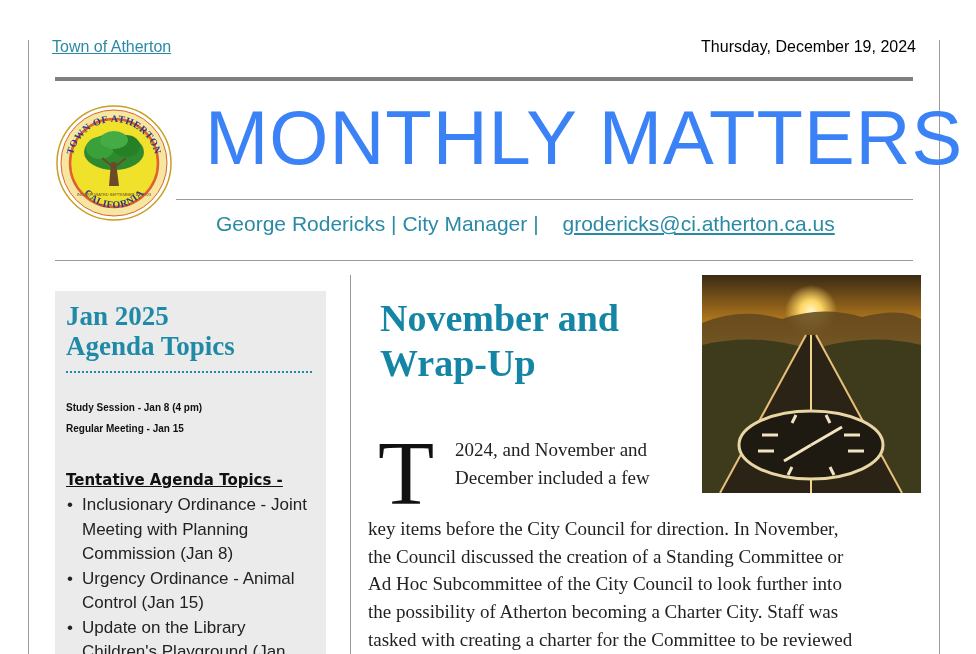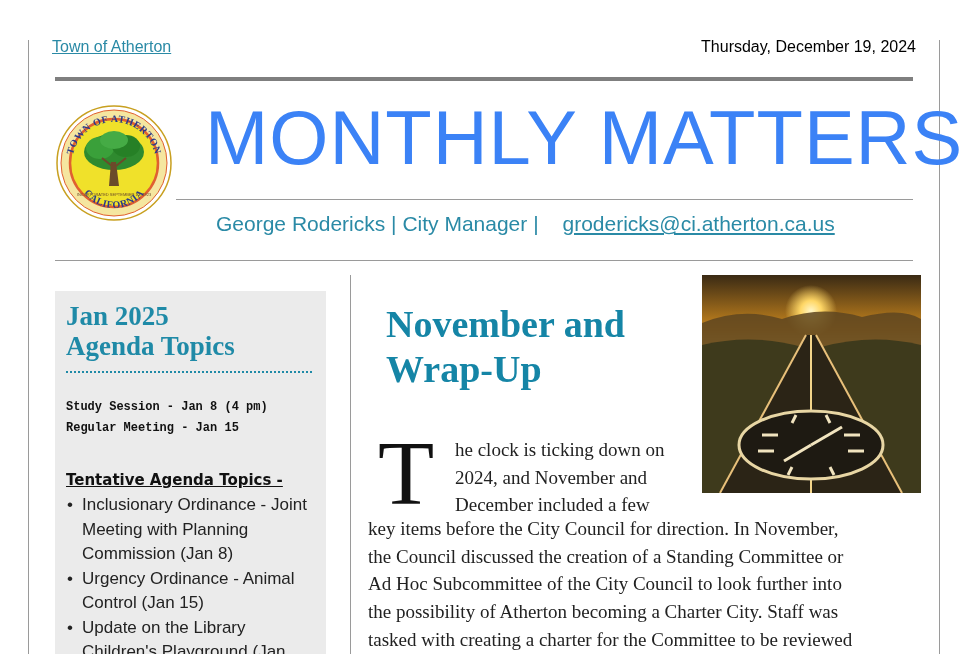--- a/index.html
+++ b/index.html
@@ -17,21 +17,21 @@
   .rule-thin1 { position: absolute; left: 176px; top: 199px; width: 737px; height: 1px; background: #9a9a9a; }
   .byline { position: absolute; left: 216px; top: 212px; font-size: 21px; color: #2a8aa6; font-family: "Liberation Sans", sans-serif; white-space: nowrap; }
   .byline a { color: #2a8aa6; text-decoration: underline; margin-left: 18px; }
   .rule-thin2 { position: absolute; left: 55px; top: 260px; width: 858px; height: 1px; background: #9a9a9a; }
 
   .col-divider { position: absolute; left: 350px; top: 275px; width: 1px; height: 390px; background: #9a9a9a; }
 
   .sidebar { position: absolute; left: 55px; top: 291px; width: 271px; height: 380px; background: #ebebeb; }
   .side-head { position: absolute; left: 11px; top: 10px; width: 250px; font-family: "Liberation Serif", serif; font-weight: bold; font-size: 27px; line-height: 30px; color: #1f8aa7; }
   .side-dots { position: absolute; left: 11px; top: 80px; width: 246px; border-top: 2px dotted #1f8aa7; }
-  .side-meet { position: absolute; left: 11px; top: 106px; font-family: Liberation Mono, monospace; font-weight: bold; font-size: 12px; line-height: 21px; color: #111; }
+  .side-meet { position: absolute; left: 11px; top: 106px; font-family: Liberation Sans, sans-serif; font-weight: bold; font-size: 10px; line-height: 21px; color: #111; }
   .side-tent { position: absolute; left: 11px; top: 180px; font-family: "DejaVu Sans", sans-serif; font-weight: bold; font-size: 15px; color: #111; text-decoration: underline; }
   .side-list { position: absolute; left: 11px; top: 202px; width: 250px; margin: 0; padding: 0; list-style: none; }
   .side-list li { position: relative; padding-left: 16px; font-family: "Liberation Sans", sans-serif; font-size: 17px; line-height: 24.5px; color: #222; }
   .side-list li .bullet { position: absolute; left: 1px; top: 0; }
 
   .headline { position: absolute; left: 380px; top: 296px; width: 310px; font-family: "Liberation Serif", serif; font-weight: bold; font-size: 38px; line-height: 45px; color: #1585a6; }
   .dropcap { position: absolute; left: 378px; top: 433px; font-family: "Liberation Serif", serif; font-size: 92px; line-height: 80px; color: #111; }
   .body-intro { position: absolute; left: 455px; top: 436px; width: 240px; font-family: "Liberation Serif", serif; font-size: 19px; line-height: 27.5px; color: #222; }
   .body-text { position: absolute; left: 368px; top: 515px; width: 540px; font-family: "Liberation Serif", serif; font-size: 19px; line-height: 27.7px; color: #222; }
   .body-text p { margin: 0; white-space: nowrap; }
@@ -99,28 +99,27 @@
     <div>Regular Meeting - Jan 15</div>
   </div>
   <div class="side-tent">Tentative Agenda Topics -</div>
   <ul class="side-list">
     <li><span class="bullet">•</span><span>Inclusionary Ordinance - Joint Meeting with Planning Commission (Jan 8)</span></li>
     <li><span class="bullet">•</span><span>Urgency Ordinance - Animal Control (Jan 15)</span></li>
     <li><span class="bullet">•</span><span>Update on the Library Children's Playground (Jan</span></li>
   </ul>
 </aside>
 
-<h1 class="headline" style="margin:6px;">
+<h1 class="headline" style="margin:0;">
   <div>November and</div>
   <div>Wrap-Up</div>
 </h1>
 
 <div class="dropcap">T</div>
 <div class="body-intro">
-  <div>he clock is ticking down on</div>
   <div>2024, and November and</div>
   <div>December included a few</div>
 </div>
 <div class="body-text">
   <p>key items before the City Council for direction. In November,</p>
   <p>the Council discussed the creation of a Standing Committee or</p>
   <p>Ad Hoc Subcommittee of the City Council to look further into</p>
   <p>the possibility of Atherton becoming a Charter City. Staff was</p>
   <p>tasked with creating a charter for the Committee to be reviewed</p>
 </div>

